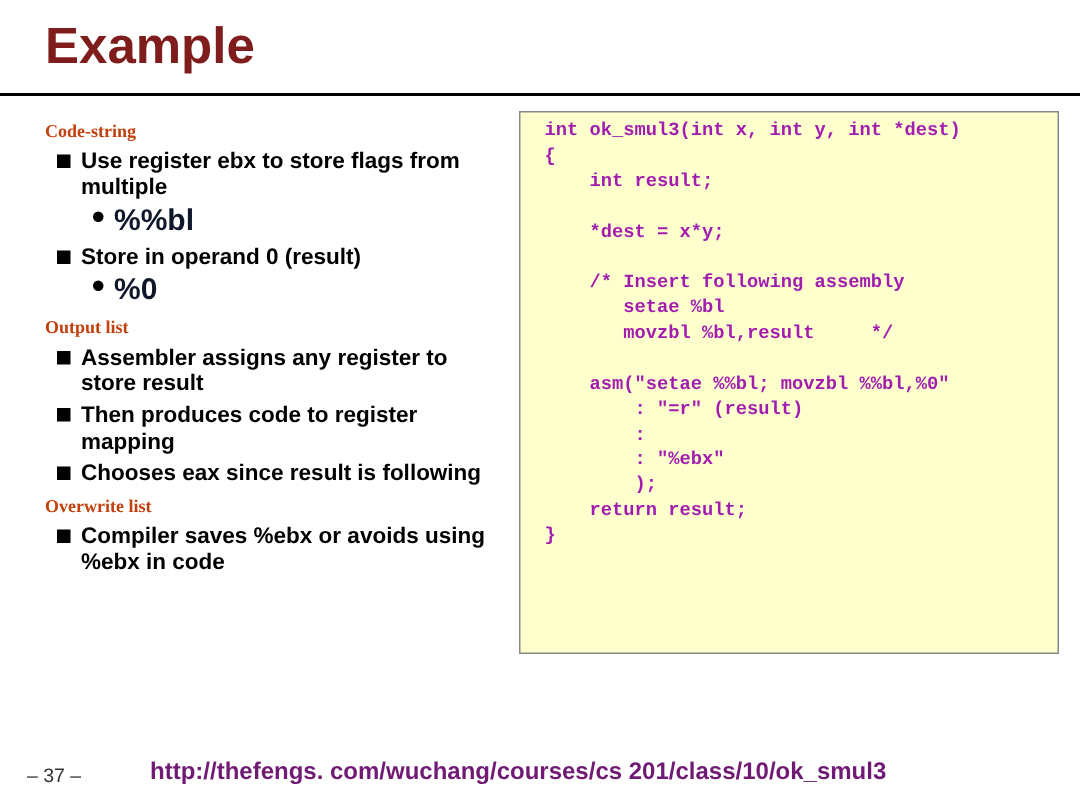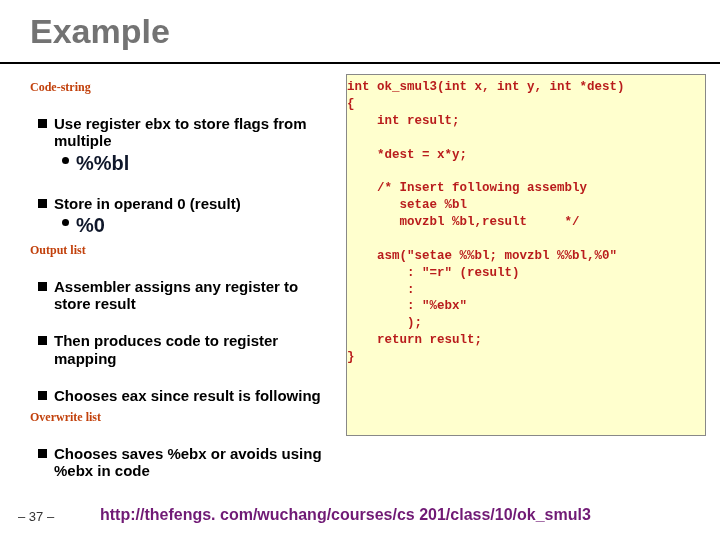--- a/index.html
+++ b/index.html
@@ -1,33 +1,33 @@
 <!DOCTYPE html>
 <html><head>
 <meta charset="utf-8">
 <style>
   * { margin: 0; padding: 0; box-sizing: border-box; }
   html, body { width: 720px; height: 540px; font-family: Arial, Helvetica, sans-serif; background: #fff; }
   .slide { position: relative; width: 720px; height: 540px; }
-  .title { position: absolute; left: 30px; top: 12px; font-size: 34px; font-weight: bold; color: #737373; }
+  .title { position: absolute; left: 30px; top: 12px; font-size: 34px; font-weight: bold; color: #7f1d1d; }
   .hr { position: absolute; left: 0; top: 62px; width: 720px; height: 2px; background: #000; }
 
   .left { position: absolute; left: 30px; top: 74px; width: 308px; }
   .h2 { font-size: 12px; font-weight: bold; color: #c2410c; margin-top: 6px; margin-bottom: 2px; font-family: Liberation Serif, serif; }
   ul.level1, ul.level2 { list-style: none; }
-  ul.level1 > li { position: relative; padding-left: 24px; font-size: 15px; font-weight: bold; color: #000; margin-top: 20px; line-height: 1.15; }
+  ul.level1 > li { position: relative; padding-left: 24px; font-size: 15px; font-weight: bold; color: #000; margin-top: 4px; line-height: 1.15; }
   ul.level1 > li::before { content: ""; position: absolute; left: 8px; top: 4px; width: 9px; height: 9px; background: #000; }
   ul.level2 > li { position: relative; padding-left: 22px; font-size: 20px; font-weight: bold; color: #0f172a; margin-top: 2px; }
   ul.level2 > li::before { content: ""; position: absolute; left: 8px; top: 5px; width: 7px; height: 7px; background: #000; border-radius: 50%; }
 
   .codebox {
     position: absolute; left: 346px; top: 74px; width: 360px; height: 362px;
     background: #ffffce; border: 1px solid #888;
     font-family: "Courier New", monospace; font-size: 12.5px; font-weight: bold;
-    color: #b91c1c; padding: 4px 0; line-height: 1.35; white-space: pre;
+    color: #a21caf; padding: 4px 16px; line-height: 1.35; white-space: pre;
   }
 
   .pagenum { position: absolute; left: 18px; bottom: 16px; font-size: 13px; color: #333; }
   .url { position: absolute; left: 100px; bottom: 16px; font-size: 16px; font-weight: bold; color: #701a75; }
 </style>
 </head>
 <body>
 
 <div class="slide">
   <div class="title">Example</div>
@@ -52,21 +52,21 @@
 
     <div class="h2">Output list</div>
     <ul class="level1">
       <li>Assembler assigns any register to store result</li>
       <li>Then produces code to register mapping</li>
       <li>Chooses eax since result is following</li>
     </ul>
 
     <div class="h2">Overwrite list</div>
     <ul class="level1">
-      <li>Chooses saves %ebx or avoids using %ebx in code</li>
+      <li>Compiler saves %ebx or avoids using %ebx in code</li>
     </ul>
   </div>
 
   <div class="codebox">int ok_smul3(int x, int y, int *dest)
 {
     int result;
 
     *dest = x*y;
 
     /* Insert following assembly

